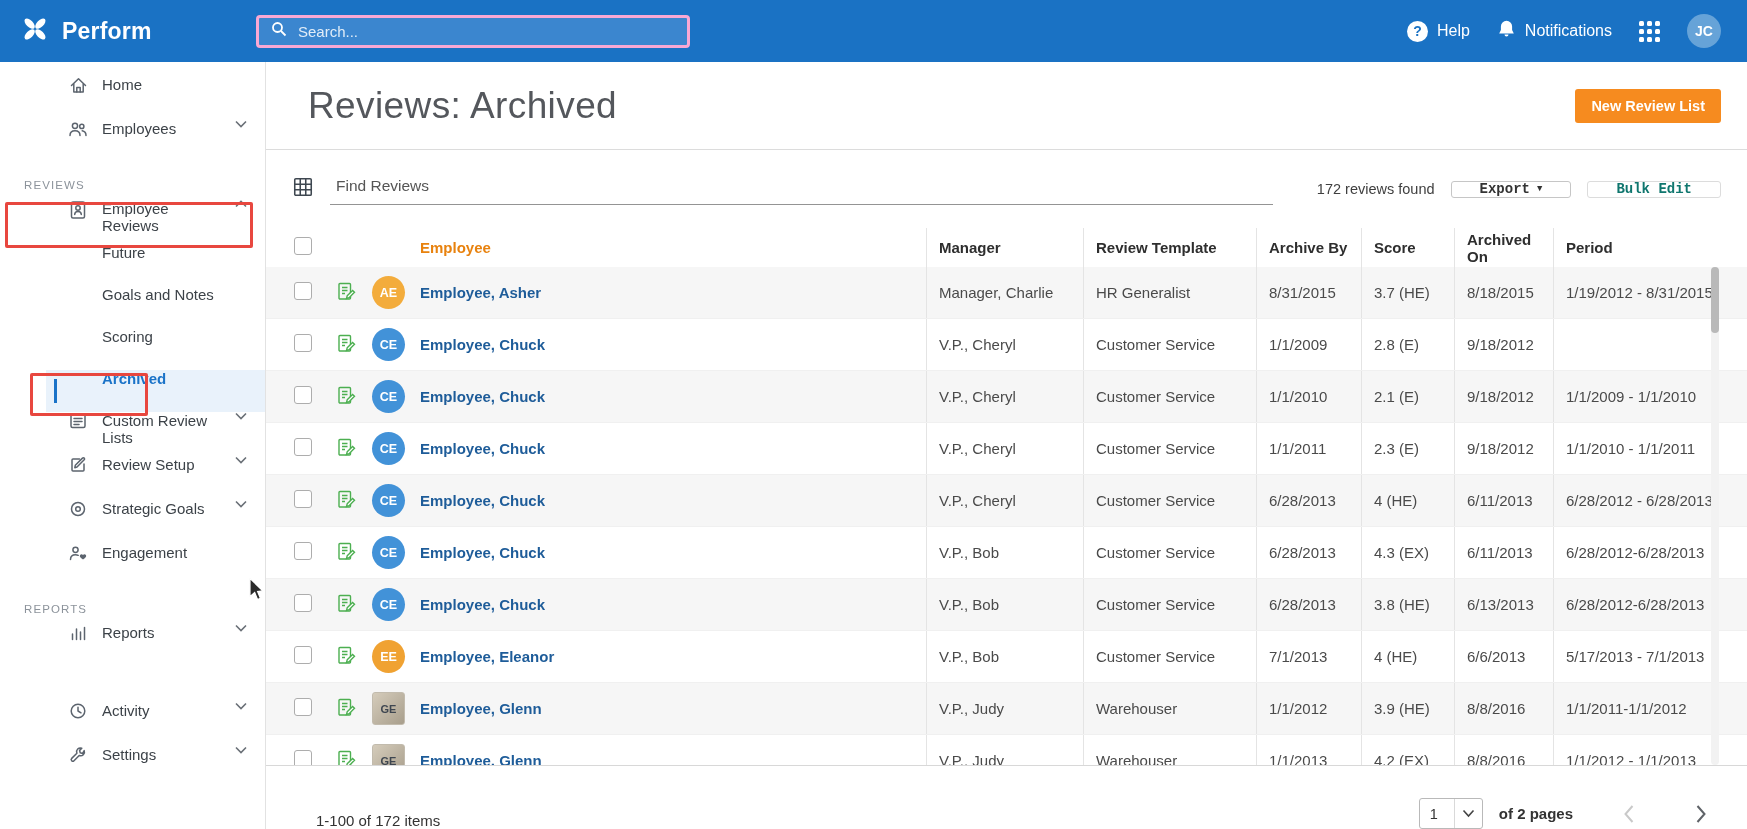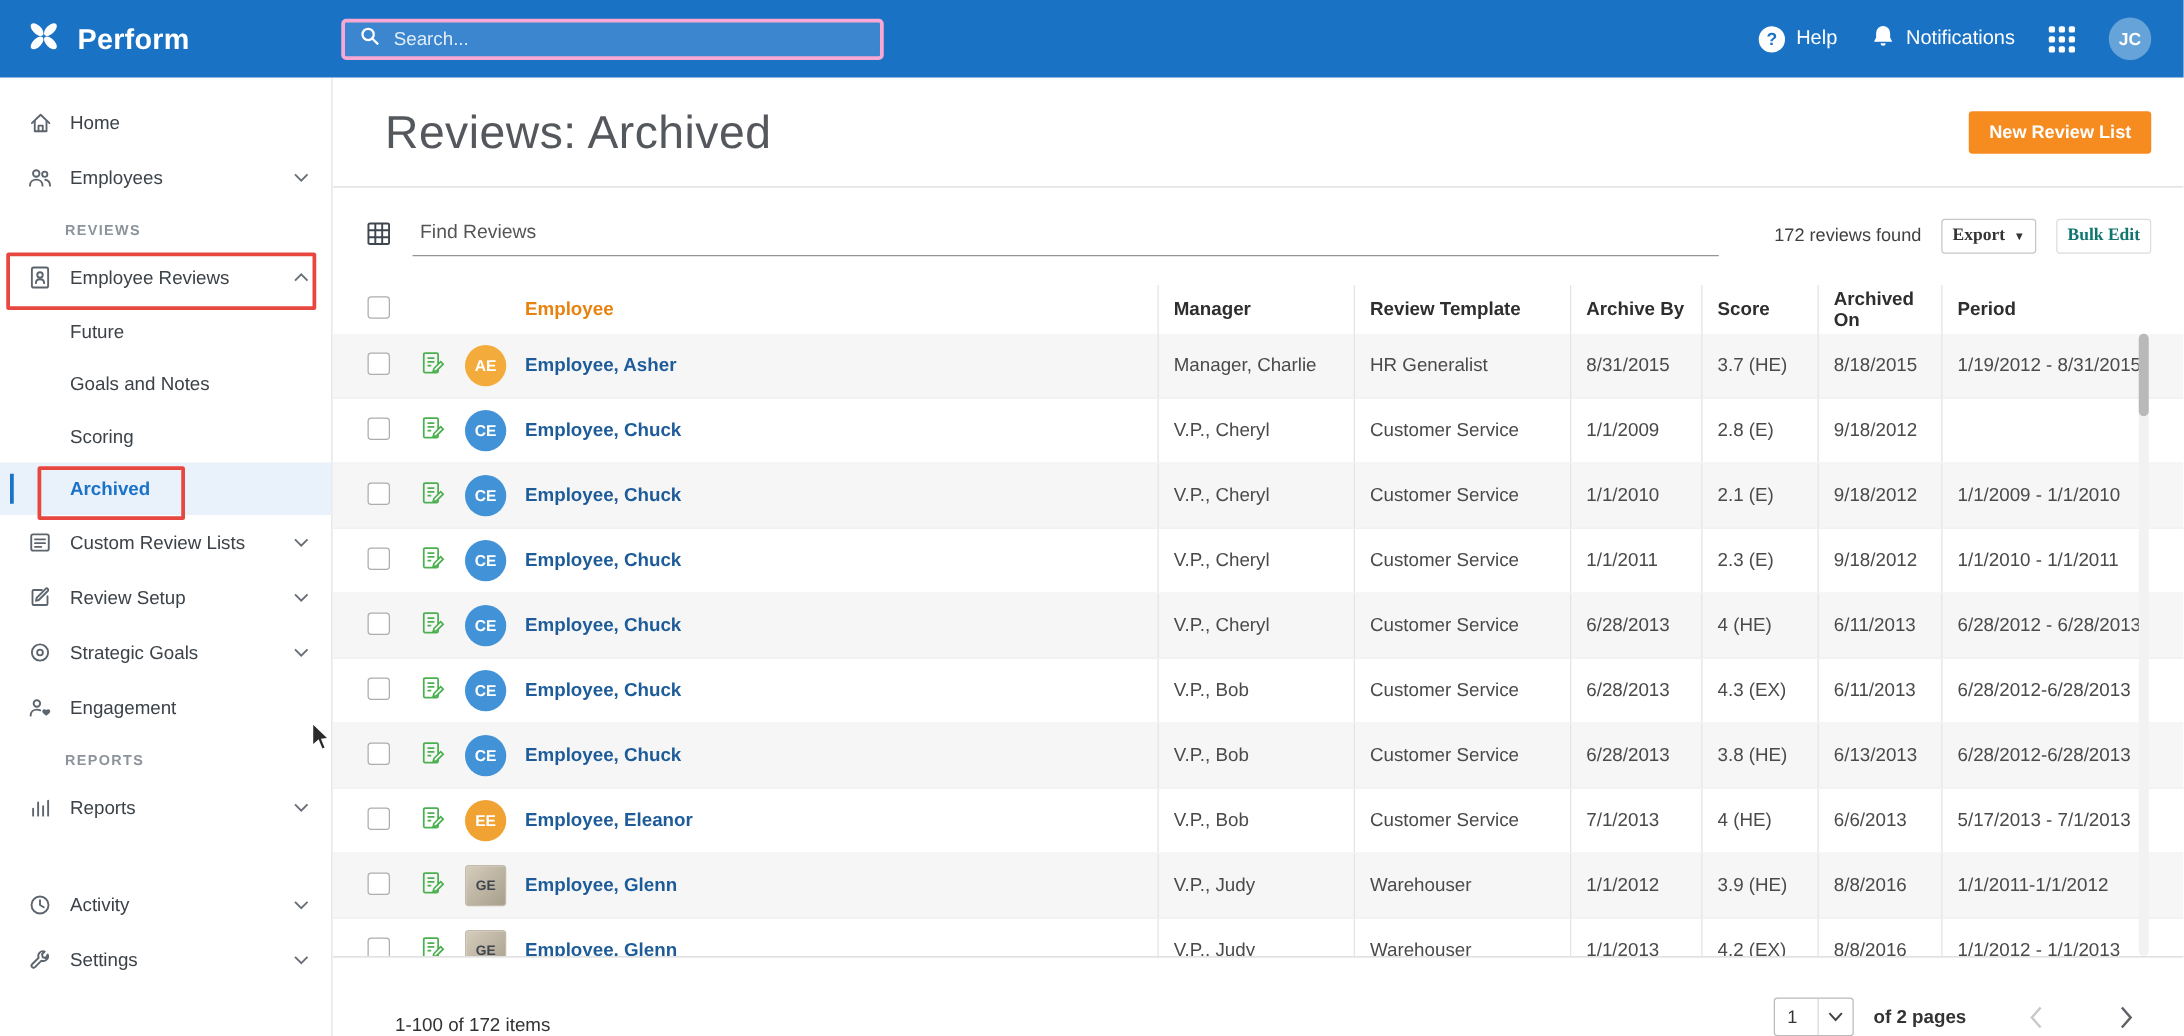--- a/index.html
+++ b/index.html
@@ -1,72 +1,72 @@
 <!DOCTYPE html>
 <html><head>
 <meta charset="utf-8">
 <style>
   * { box-sizing: border-box; }
   html, body { width: 1747px; height: 829px; margin: 0; overflow: hidden;
     font-family: "Liberation Sans", sans-serif; background: #fff; position: relative; }
 
   
   .topbar { position: absolute; top: 0; left: 0; right: 0; height: 62px;
-    background: #1A72C4; display: flex; align-items: center; color: #fff; z-index: 10; gap: 17px; }
+    background: #1A72C4; display: flex; align-items: center; color: #fff; z-index: 10; }
   .brand { display: flex; align-items: center; gap: 10px; padding-left: 18px; width: 256px; cursor: pointer; }
   .brand-text { font-size: 23px; font-weight: 600; letter-spacing: .2px; }
   .searchbox { width: 434px; height: 33px; background: #3B86CF; border: 3px solid #f9a8d4;
     border-radius: 4px; display: flex; align-items: center; padding: 0 12px; gap: 9px; }
   .searchbox input { flex: 1; background: transparent; border: none; outline: none;
     color: #fff; font-size: 15px; font-family: "Liberation Sans", sans-serif; }
   .searchbox input::placeholder { color: rgba(255,255,255,.85); }
   .top-right { margin-left: auto; display: flex; align-items: center; gap: 27px; padding-right: 26px; }
   .top-link { display: flex; align-items: center; gap: 9px; font-size: 16px; cursor: pointer; }
   .help-badge { width: 21px; height: 21px; border-radius: 50%; background: #fff; color: #1A72C4;
     font-weight: bold; font-size: 14px; display: flex; align-items: center; justify-content: center; }
   .dots { display: grid; grid-template-columns: repeat(3, 5px); grid-auto-rows: 5px; gap: 3px; cursor: pointer; }
   .dots i { background: #fff; border-radius: 1.5px; }
   .user-avatar { width: 34px; height: 34px; border-radius: 50%; background: #66A3D8; color: #fff;
     font-weight: bold; font-size: 14px; display: flex; align-items: center; justify-content: center; cursor: pointer; }
 
   
   .sidebar { position: absolute; top: 62px; left: 0; bottom: 0; width: 266px; background: #fff;
     border-right: 1px solid #E2E2E2; padding-top: 14px; font-size: 15px; color: #3C4248; z-index: 5; }
-  .sb-item { height: 44px; display: flex; align-items: center; gap: 14px; padding: 0 18px 0 22px;
-    cursor: pointer; position: relative; }
+  .sb-item { height: 44px; display: flex; align-items: flex-start; gap: 14px; padding: 0 18px 0 22px;
+    cursor: pointer; position: relative; margin-left: 46px; }
   .sb-item.sub { height: 42px; padding-left: 56px; }
   .sb-icon { width: 20px; display: flex; align-items: center; justify-content: center; }
   .sb-label { flex: 1; }
   .sb-chevron { display: flex; }
   .sb-chevron.up { transform: rotate(180deg); }
   .sb-item.active { background: #E9F2FB; color: #1A73C8; font-weight: 600; }
   .sb-item.active::before { content: ""; position: absolute; left: 8px; top: 9px; bottom: 9px;
     width: 3px; background: #1A73C8; }
-  .sb-section { padding: 15px 24px 9px; font-size: 11.5px; font-weight: bold; color: #8C939B;
-    letter-spacing: 1.1px; margin-left: 28px; }
+  .sb-section { padding: 15px 24px 9px; font-size: 11.5px; font-weight: normal; color: #8C939B;
+    letter-spacing: 1.1px; }
   .sb-item.gap { margin-top: 34px; }
 
   
   .main { position: absolute; top: 62px; left: 266px; right: 0; bottom: 0; background: #fff; overflow: hidden; }
   .page-head { position: absolute; top: 0; left: 0; right: 0; height: 88px; border-bottom: 1px solid #DCDCDC;
     display: flex; align-items: center; padding: 0 26px 0 42px; }
   .page-head h1 { flex: 1; margin: 0; font-size: 37px; font-weight: 300; color: #54575C; letter-spacing: .4px; }
   .btn-primary { background: #F68B1F; color: #fff; border: none; border-radius: 3px; height: 34px;
     padding: 0 16px; font-size: 14.5px; font-weight: bold; cursor: pointer; font-family: "Liberation Sans", sans-serif; }
 
   .toolbar { position: absolute; top: 88px; left: 0; right: 0; height: 78px; display: flex;
     align-items: center; padding: 0 26px; gap: 16px; }
   .find-input { flex: 1; border: none; border-bottom: 1px solid #949494; background: transparent;
     height: 32px; font-size: 15.5px; color: #333; outline: none; padding: 0 4px 6px 6px;
     font-family: "Liberation Sans", sans-serif; }
   .find-input::placeholder { color: #555; }
   .results { font-size: 14.5px; color: #3F3F3F; white-space: nowrap; margin-left: 28px; }
-  .btn-outline { height: 28px; background: #fff; border: 1px solid #C6C6C6; border-radius: 3px;
-    padding: 0 8px; font-size: 14px; font-weight: bold; color: #333; display: flex; align-items: center;
-    gap: 7px; cursor: pointer; font-family: Liberation Serif, serif; }
+  .btn-outline { height: 17px; background: #fff; border: 1px solid #C6C6C6; border-radius: 3px;
+    padding: 0 28px; font-size: 14px; font-weight: bold; color: #333; display: flex; align-items: center;
+    gap: 7px; cursor: pointer; font-family: Liberation Mono, monospace; }
   .btn-outline .caret { font-size: 9px; }
   .btn-outline.disabled { color: #0f766e; border-color: #DCDCDC; cursor: default; }
 
   .grid-cols { display: grid; grid-template-columns: 42px 36px 48px 506px 157px 173px 105px 93px 99px 1fr;
     padding: 0 27px 0 28px; align-items: center; }
   .thead { position: absolute; top: 166px; left: 0; right: 0; height: 39px; font-size: 15px;
     font-weight: bold; color: #2E2E2E; }
   .thead .sorted { color: #E8820E; }
   .cell.sep, .thead .sep { border-left: 1px solid #E4E4E4; padding-left: 12px; align-self: stretch;
     display: flex; align-items: center; }

